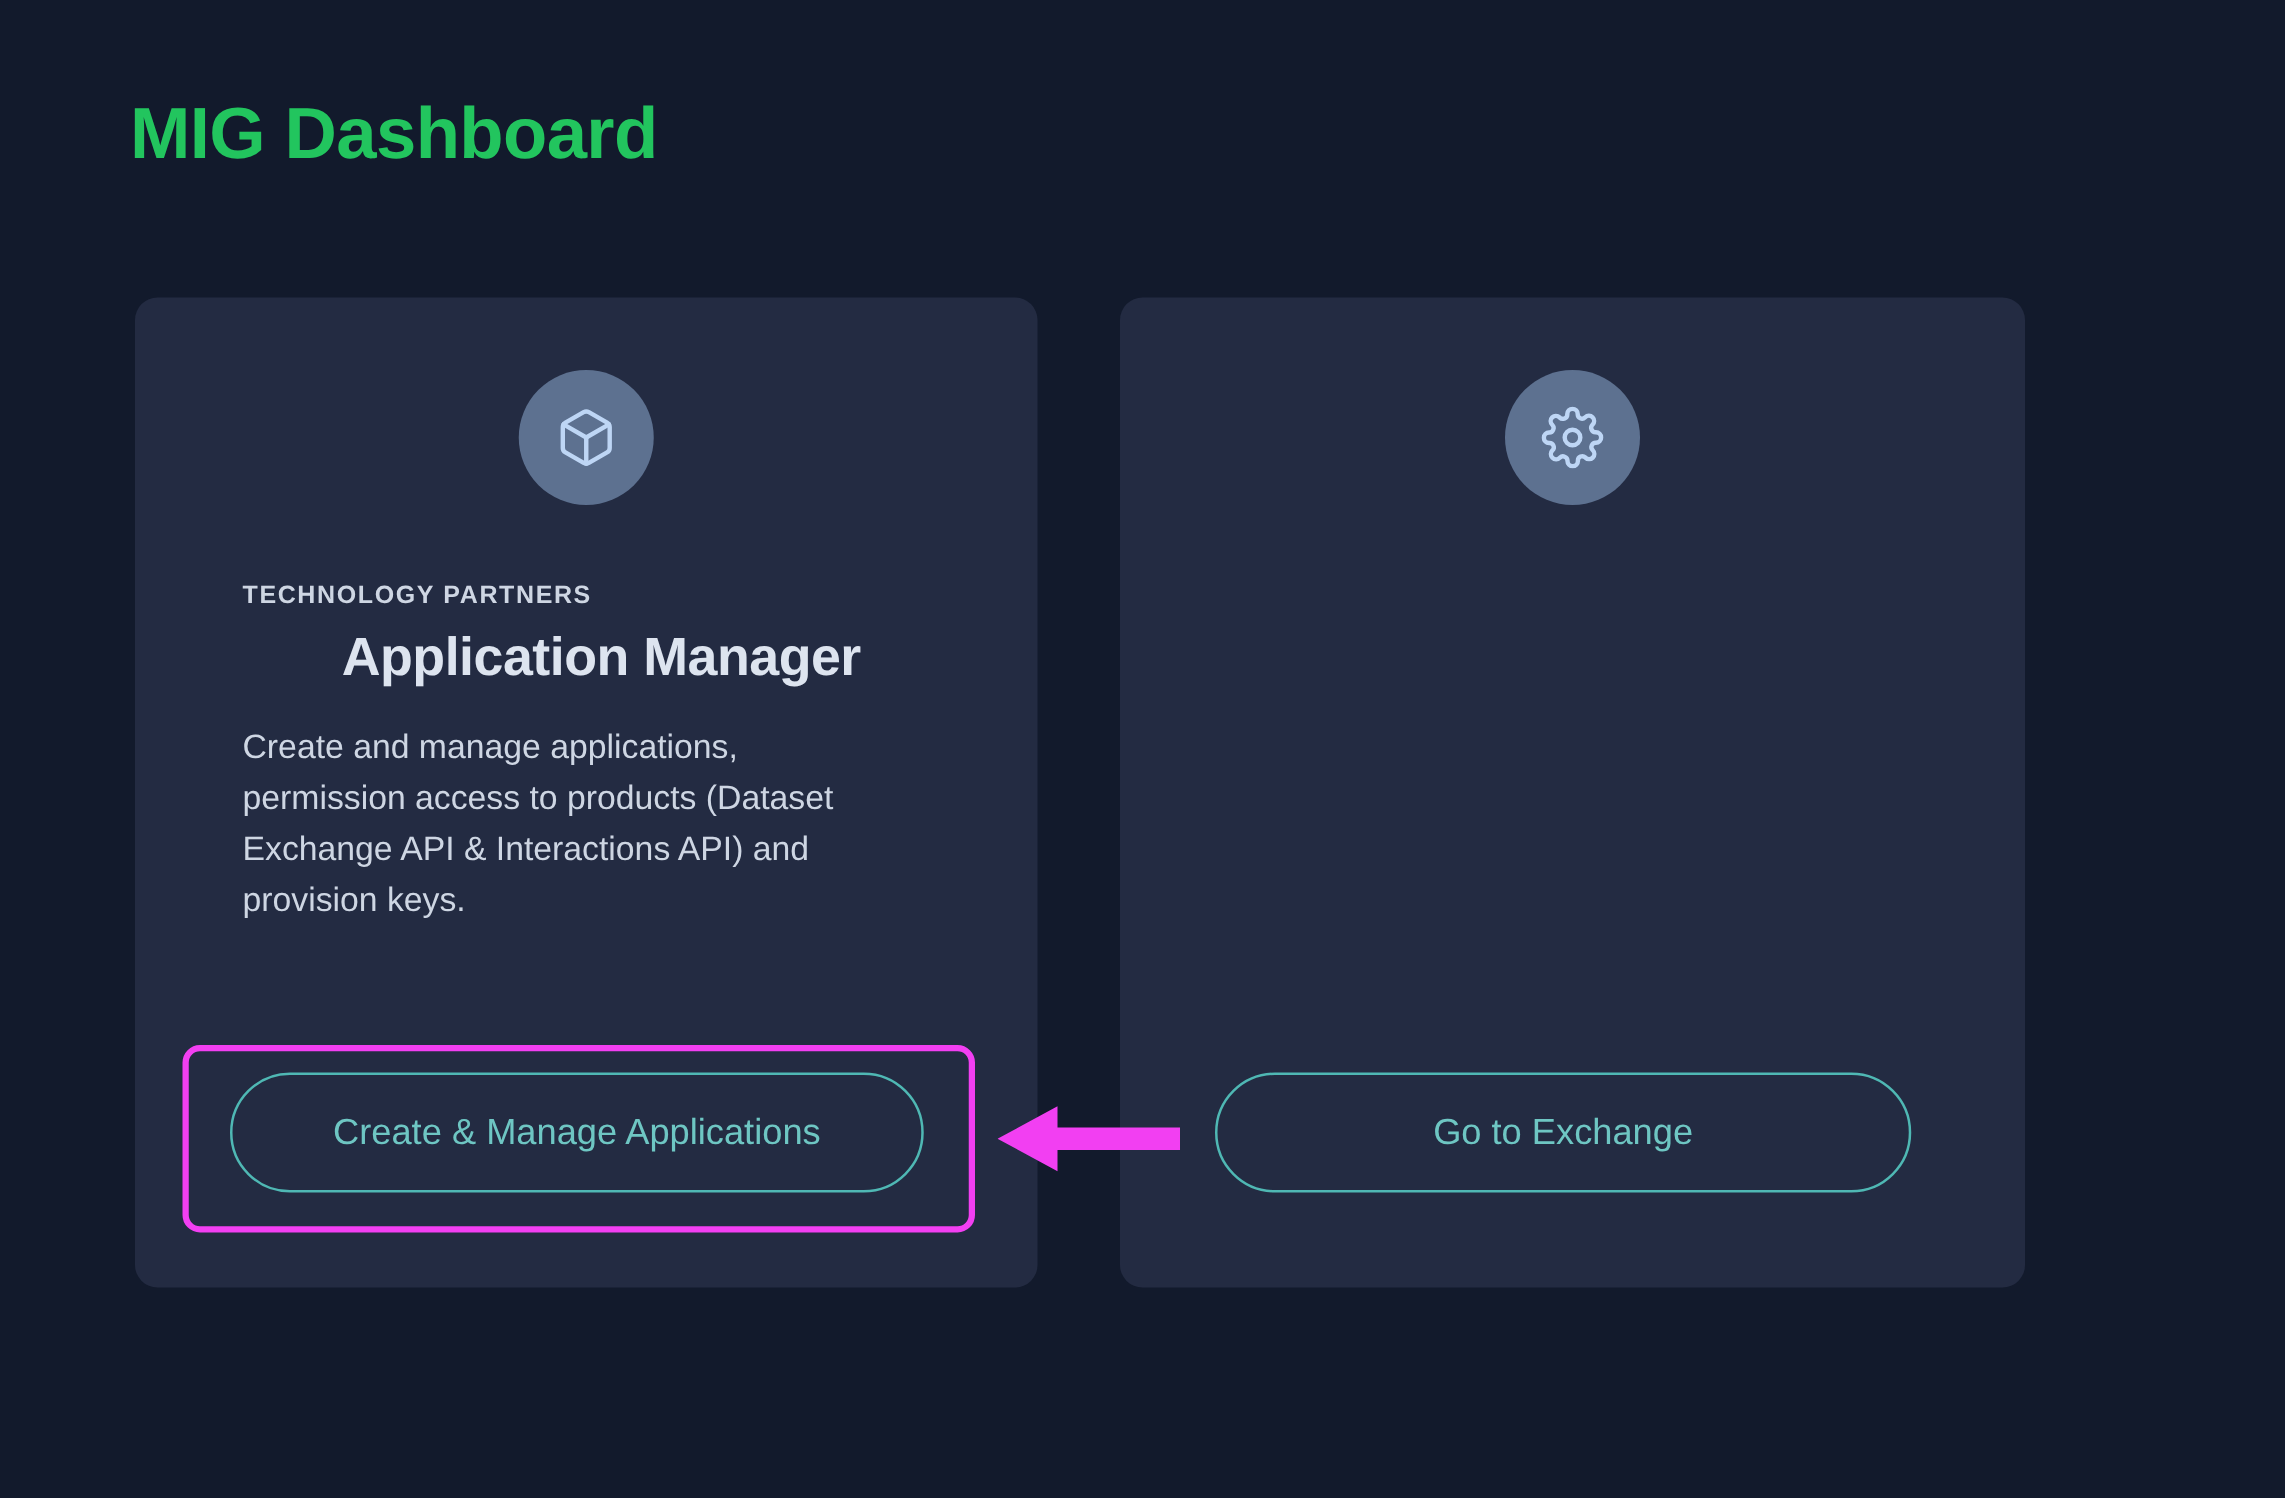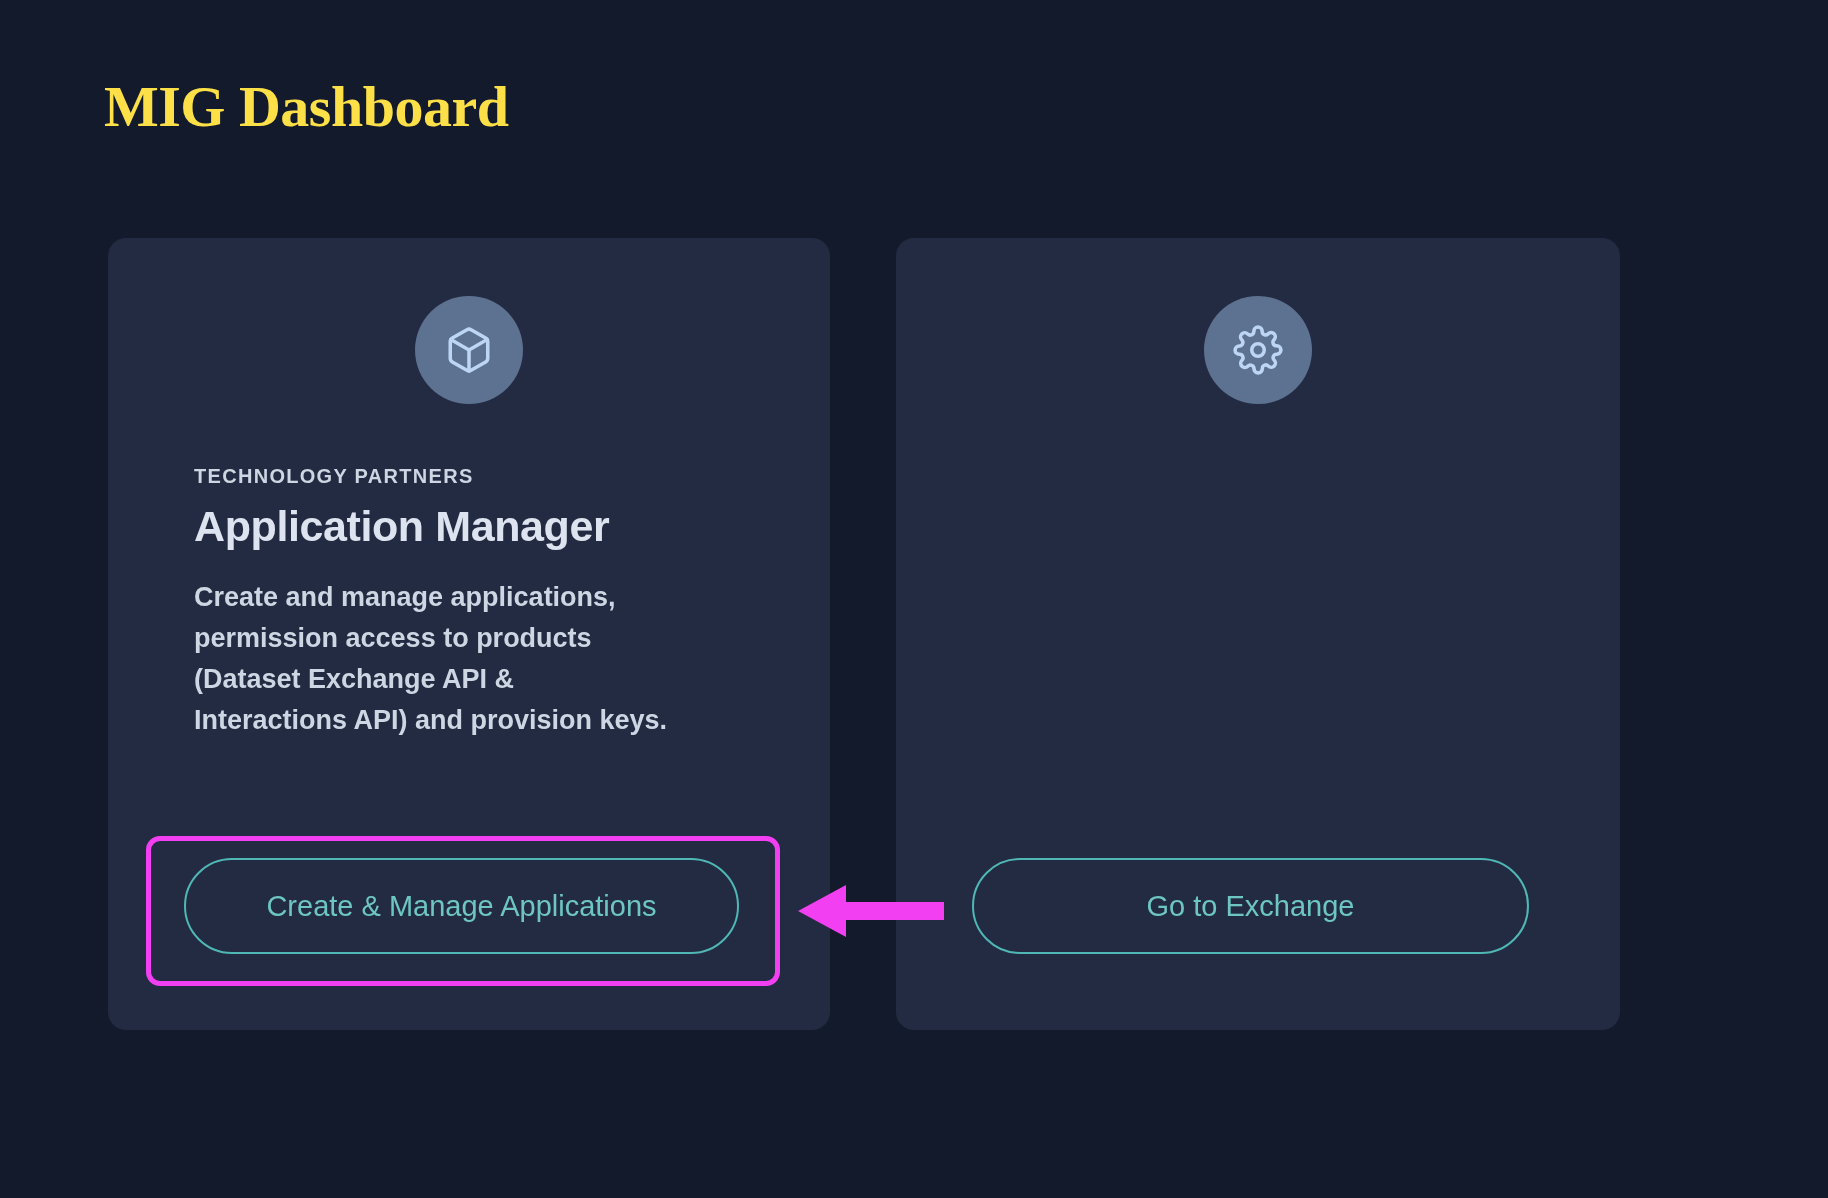--- a/index.html
+++ b/index.html
@@ -15,24 +15,23 @@
     position: relative;
   }
 
   #page-title {
     position: absolute;
     left: 104px;
     top: 72px;
     font-size: 58px;
     font-weight: 700;
     letter-spacing: -0.5px;
-    color: #fde047;
+    color: #22c55e;
     line-height: 1.2;
     white-space: nowrap;
-    font-family: Liberation Serif, serif;
   }
 
   .cards-area {
     position: absolute;
     left: 0;
     top: 0;
     width: 1828px;
     height: 954px;
   }
 
@@ -89,28 +88,29 @@
   }
 
   .card-heading {
     font-size: 43px;
     font-weight: 700;
     color: #dde4ef;
     letter-spacing: -0.4px;
     margin: 0 0 26px 0;
     line-height: 1.15;
     white-space: nowrap;
+    text-align: center;
   }
 
   .card-desc {
     font-size: 27px;
     color: #ced6e3;
     line-height: 41px;
     margin: 0;
-    font-weight: 700;
+    font-weight: 400;
     max-width: 100%;
   }
   .card.left .card-desc  { width: 480px; }
   .card.right .card-desc { width: 440px; }
 
   .card-action {
     position: absolute;
     left: 76px;
     right: 91px;
     top: 620px;

